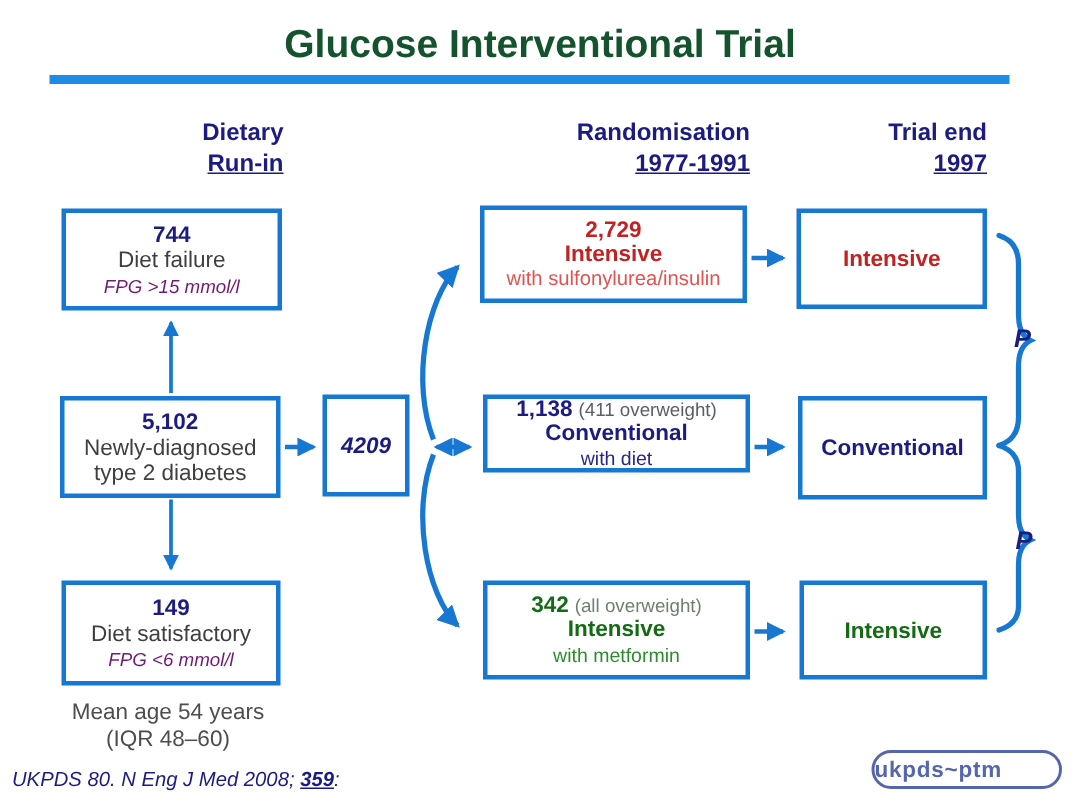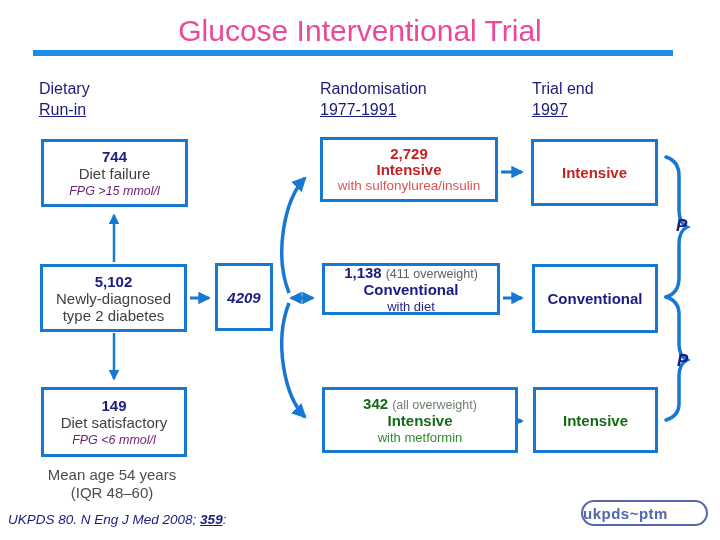--- a/index.html
+++ b/index.html
@@ -2,43 +2,43 @@
 <html><head>
 <meta charset="utf-8">
 <style>
   html,body{margin:0;padding:0;background:#fff;}
   .slide{
     position:relative;width:720px;height:540px;background:#ffffff;
     font-family:"Liberation Sans",sans-serif;overflow:hidden;
   }
   .title{
     position:absolute;left:0;top:14px;width:720px;text-align:center;
-    font-size:30px;font-weight:normal;color:#ec4899;letter-spacing:0px;
+    font-size:26px;font-weight:bold;color:#14532d;letter-spacing:0px;
   }
   .title-rule{position:absolute;left:33px;top:50px;width:640px;height:6px;background:#1e8ce6;}
-  .col-header{position:absolute;text-align:left;font-size:16px;font-weight:normal;color:#1b1b80;line-height:21px;}
+  .col-header{position:absolute;text-align:right;font-size:16px;font-weight:bold;color:#1b1b80;line-height:21px;}
   .col-header .u{text-decoration:underline;}
   .ch1{left:39px;top:78px;width:150px;}
   .ch2{left:320px;top:78px;width:180px;}
   .ch3{left:532px;top:78px;width:126px;}
 
   .box{
     position:absolute;box-sizing:border-box;border:3.5px solid #1778d2;background:#fff;
     display:flex;flex-direction:column;align-items:center;justify-content:center;
     text-align:center;line-height:17px;font-size:15px;
   }
   .b744{left:41px;top:139px;width:147px;height:68px;}
   .b2729{left:320px;top:137px;width:178px;height:65px;line-height:16px;}
   .bIntTop{left:531px;top:139px;width:127px;height:67px;}
   .b5102{left:40px;top:264px;width:147px;height:68px;}
   .b4209{left:215px;top:263px;width:58px;height:68px;font-style:italic;}
   .b1138{left:322px;top:263px;width:178px;height:52px;line-height:16px;}
   .bConv{left:532px;top:264px;width:126px;height:69px;}
   .b149{left:41px;top:387px;width:146px;height:70px;}
-  .b342{left:322px;top:387px;width:196px;height:66px;line-height:16px;}
+  .b342{left:322px;top:387px;width:178px;height:66px;line-height:16px;}
   .bIntBot{left:533px;top:387px;width:125px;height:66px;}
 
   .navy-b{color:#1b1b80;font-weight:bold;}
   .red-b{color:#c32222;font-weight:bold;text-align:center;}
   .green-b{color:#156b15;font-weight:bold;}
   .gray-t{color:#3f3f3f;}
   .note-i{font-size:12.5px;font-style:italic;color:#701a75;line-height:15px;margin-top:2px;text-align:right;}
   .note-red{font-size:13.5px;color:#e05353;line-height:15px;}
   .note-navy{font-size:13px;color:#27278a;line-height:15px;margin-top:1px;}
   .note-green{font-size:13px;color:#2e8b2e;line-height:15px;margin-top:1px;}

